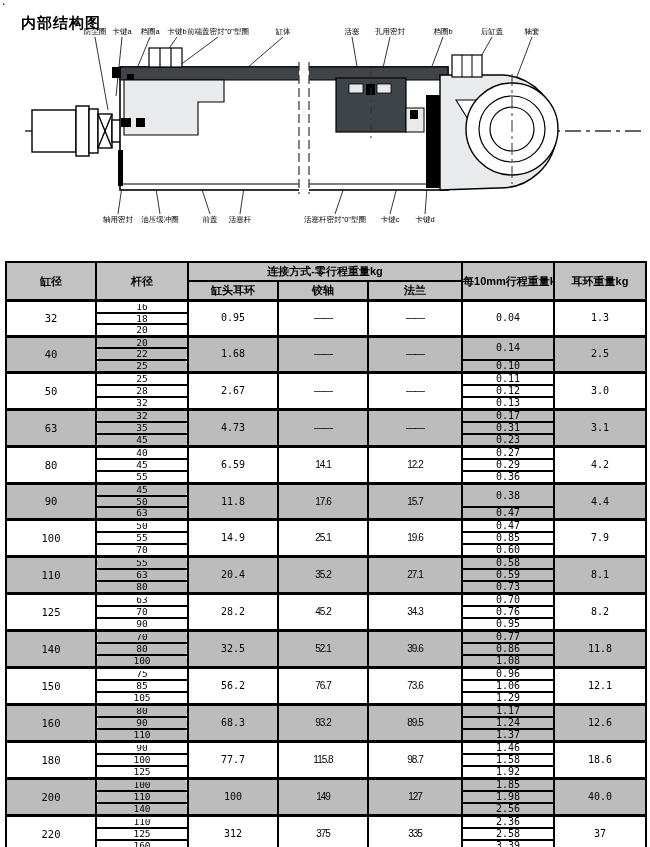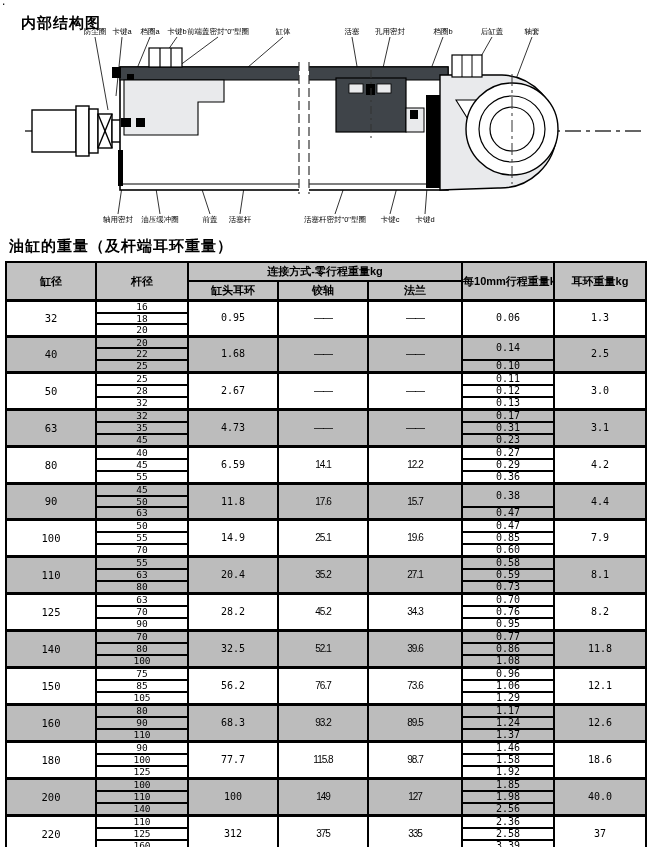--- a/index.html
+++ b/index.html
@@ -11,21 +11,21 @@
   svg text{font-family:"Liberation Sans","DejaVu Sans",sans-serif;}
   .dlabel{font-size:7.5px;fill:#000;}
   .title-table{position:absolute;left:9px;top:237px;font-size:15px;font-weight:bold;letter-spacing:1px;margin:0;}
   .tbl{position:absolute;left:5px;top:261px;width:640px;border-collapse:collapse;table-layout:fixed;}
   .tbl th,.tbl td{border:2px solid #000;padding:0;text-align:center;vertical-align:middle;overflow:hidden;white-space:nowrap;}
   .tbl thead th{background:#c2c2c2;font-size:11px;font-weight:bold;height:17px;}
   .tbl td{font-size:10px;height:9.6px;line-height:1;font-family:"DejaVu Sans Mono","Liberation Mono",monospace;}
   .tbl tr.shaded td{background:#bcbcbc;}
   .tbl tr.group-start td{border-top-width:3px;}
   .tbl td.bore-cell{font-size:10.5px;}
-  .tbl td.rod-cell{font-size:9.5px;}
+  .tbl td.rod-cell{font-size:9.5px;border-radius:6px;}
   .tbl td.hinge-cell,.tbl td.flange-cell{letter-spacing:-1px;font-family:"Liberation Sans",sans-serif;}
 </style>
 </head>
 <body>
 
 <div class="page">
   <span class="stray-dot">.</span>
   <h1 class="title-main">内部结构图</h1>
 
   <div class="diagram-wrap">
@@ -137,21 +137,20 @@
         <text class="dlabel" x="160" y="200">油压缓冲圈</text>
         <text class="dlabel" x="210" y="200">前盖</text>
         <text class="dlabel" x="240" y="200">活塞杆</text>
         <text class="dlabel" x="335" y="200">活塞杆密封"0"型圈</text>
         <text class="dlabel" x="390" y="200">卡键c</text>
         <text class="dlabel" x="425" y="200">卡键d</text>
       </g>
     </svg>
   </div>
 
-  <h2 class="title-table">油缸的重量（及杆端耳环重量）</h2>
 
   <table class="tbl">
     <colgroup>
       <col style="width:90px">
         <col style="width:92px">
         <col style="width:90px">
         <col style="width:90px">
       <col style="width:94px">
         <col style="width:92px">
         <col style="width:92px">
@@ -170,21 +169,21 @@
         <th>法兰</th>
       </tr>
     </thead>
     <tbody>
         <tr class="group-start">
           <td rowspan="3" class="bore-cell">32</td>
           <td class="rod-cell">16</td>
           <td rowspan="3" class="head-eye-cell">0.95</td>
           <td rowspan="3" class="hinge-cell">——</td>
           <td rowspan="3" class="flange-cell">——</td>
-          <td rowspan="3" class="stroke-cell">0.06</td>
+          <td rowspan="3" class="stroke-cell">0.04</td>
           <td rowspan="3" class="eye-cell">1.3</td>
         </tr>
         <tr>
           <td class="rod-cell">18</td>
         </tr>
         <tr>
           <td class="rod-cell">20</td>
         </tr>
         <tr class="shaded group-start">
           <td rowspan="3" class="bore-cell">40</td>

